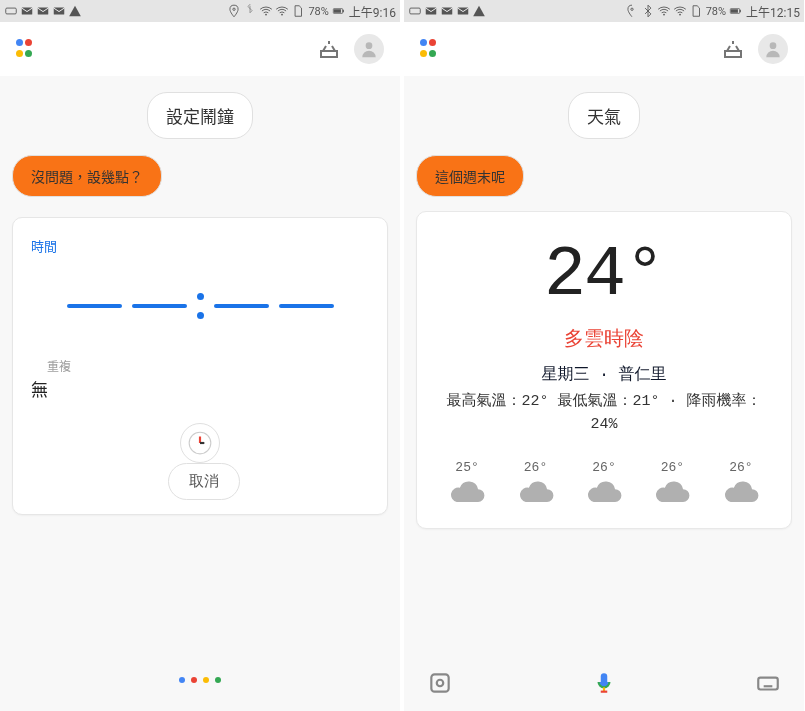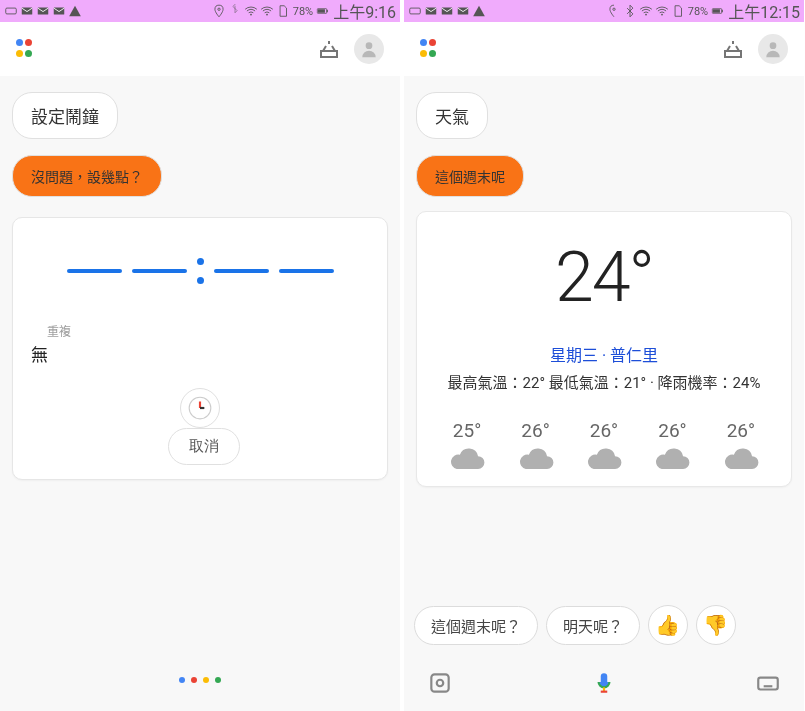--- a/index.html
+++ b/index.html
@@ -16,52 +16,52 @@
     width: 400px;
     height: 711px;
     position: relative;
     background: #f8f8f8;
     display: flex;
     flex-direction: column;
   }
   
   .status-bar {
     height: 22px;
-    background: #f0abfc;
+    background: #e5e5e5;
     display: flex;
     align-items: center;
     font-size: 11px;
     color: #555;
     padding: 0 4px;
   }
   .status-left { display: flex; gap: 2px; flex:1; }
   .status-right { display: flex; gap: 2px; align-items: center; }
   .sb-ic { width:14px; height:14px; display:inline-flex; align-items:center; justify-content:center; }
   .sb-ic svg { width:14px; height:14px; fill:#555; }
   .battery-txt { font-size:11px; margin-left:1px; }
-  .clock-txt { font-size:16px; margin-left:2px; }
+  .clock-txt { font-size:12px; margin-left:2px; }
   
   .asst-header {
     height: 54px;
     background: #fff;
     display:flex;
     align-items:center;
     padding: 0 16px;
   }
   .asst-logo { display:flex; flex-wrap:wrap; width:20px; height:20px; gap:2px; }
   .asst-logo span { width:7px; height:7px; border-radius:50%; }
   .dot-b{background:#4285f4;} .dot-r{background:#ea4335;} .dot-y{background:#fbbc05;} .dot-g{background:#34a853;}
   .header-spacer{flex:1;}
   .inbox-ic, .avatar-ic { width:30px; height:30px; display:flex; align-items:center; justify-content:center; margin-left:10px; }
   .inbox-ic svg{ width:24px; height:24px; fill:none; stroke:#757575; stroke-width:2;}
   .avatar-ic { background:#e8e8e8; border-radius:50%;}
   .avatar-ic svg{width:20px;height:20px;fill:#b8b8b8;}
   
   .conv { flex:1; padding: 8px 12px; overflow:hidden; display:flex; flex-direction:column; }
-  .msg-user-row { display:flex; justify-content:flex-start; margin:8px 0; }
+  .msg-user-row { display:flex; justify-content:center; margin:8px 0; }
   .msg-user {
     background:#fff; border:1px solid #e0e0e0; border-radius:20px;
     padding: 10px 18px; font-size:17px; color:#333;
   }
   .msg-asst-row { display:flex; margin:8px 0; }
   .msg-asst {
     background:#f97316; border:1px solid #e0e0e0; border-radius:20px;
     padding: 10px 18px; font-size:14px; color:#333;
   }
   
@@ -85,30 +85,31 @@
     border:1px solid #e0e0e0; background:#fff; border-radius:20px;
     padding:8px 20px; font-size:15px; color:#555; margin-left:8px;
   }
   .pill-btn.disabled{ color:#c6c6c6; }
   
   .bottom-dots{ display:flex; gap:6px; justify-content:center; padding:20px 0;}
   .bottom-dots span{ width:6px;height:6px;border-radius:50%;}
   
   .weather-card{
     background:#fff; border:1px solid #e8e8e8; border-radius:10px;
-    margin-top:6px; padding: 24px 16px 8px 16px; text-align:center;
+    margin-top:6px; padding: 24px 16px 16px 16px; text-align:center;
     box-shadow: 0 1px 2px rgba(0,0,0,0.04);
+    font-family: Liberation Mono, monospace;
   }
   .w-temp{ font-size:70px; font-weight:300; color:#222; letter-spacing:-2px;}
   .w-cond{ font-size:20px; color:#ea4335; margin-top:10px;}
-  .w-loc{ font-size:16px; color:#1d4ed8; margin-top:24px;}
+  .w-loc{ font-size:16px; color:#0f172a; margin-top:12px;}
   .w-range{ font-size:15px; color:#333; margin-top:6px; line-height:1.5;}
   .w-forecast{ display:flex; justify-content:space-between; margin-top:24px; padding:0 4px;}
   .w-day{ display:flex; flex-direction:column; align-items:center; gap:6px; width:18%;}
-  .w-day-temp{ font-size:19px; color:#666;}
+  .w-day-temp{ font-size:13px; color:#666;}
   .w-cloud svg{ width:38px; height:26px; fill:#b0b0b0;}
   
   .chips-row{ display:flex; gap:8px; padding:10px 10px; align-items:center; overflow:hidden;}
   .chip{ background:#fff; border:1px solid #dcdcdc; border-radius:20px; padding:8px 16px; font-size:15px; color:#444; white-space:nowrap;}
   .chip-thumb{ background:#fff; border:1px solid #dcdcdc; border-radius:50%; width:40px;height:40px; display:flex; align-items:center; justify-content:center; font-size:20px;}
   
   .input-bar{ height:56px; display:flex; align-items:center; justify-content:space-between; padding:0 22px;}
   .input-bar .ib-ic{ width:28px; height:28px; display:flex; align-items:center; justify-content:center;}
   .input-bar svg{ width:26px; height:26px;}
   .mic-ic svg path{fill:#4285f4;}
@@ -213,20 +214,21 @@
 
   <div class="conv">
     <div class="msg-user-row">
       <div class="msg-user">設定鬧鐘</div>
     </div>
     <div class="msg-asst-row">
       <div class="msg-asst">沒問題，設幾點？</div>
     </div>
 
     <div class="card">
+      <div class="card-label-sm">時間</div>
       <div class="time-picker">
         <div class="time-slot"></div>
         <div class="time-slot"></div>
         <div class="time-colon">
             <span></span>
             <span></span>
           </div>
         <div class="time-slot"></div>
         <div class="time-slot"></div>
       </div>
@@ -353,20 +355,21 @@
 
   <div class="conv" style="padding-bottom:0;">
     <div class="msg-user-row">
       <div class="msg-user">天氣</div>
     </div>
     <div class="msg-asst-row">
       <div class="msg-asst">這個週末呢</div>
     </div>
     <div class="weather-card">
       <div class="w-temp">24°</div>
+      <div class="w-cond">多雲時陰</div>
       <div class="w-loc">星期三 · 普仁里</div>
       <div class="w-range">最高氣溫：22° 最低氣溫：21° · 降雨機率：24%</div>
       <div class="w-forecast">
         <div class="w-day">
           <span class="w-day-temp">25°</span>
           <span class="w-cloud"><svg viewBox="0 0 48 32">
                 <path d="M38 26a8 8 0 000-16 12 12 0 00-23-2A9 9 0 0011 26z"></path>
               </svg></span>
         </div>
         <div class="w-day">
@@ -390,26 +393,20 @@
         <div class="w-day">
           <span class="w-day-temp">26°</span>
           <span class="w-cloud"><svg viewBox="0 0 48 32">
                 <path d="M38 26a8 8 0 000-16 12 12 0 00-23-2A9 9 0 0011 26z"></path>
               </svg></span>
         </div>
       </div>
     </div>
   </div>
 
-  <div class="chips-row">
-    <div class="chip">這個週末呢？</div>
-    <div class="chip">明天呢？</div>
-    <div class="chip-thumb">👍</div>
-    <div class="chip-thumb" style="margin-right:-20px;">👎</div>
-  </div>
 
   <div class="input-bar">
     <div class="ib-ic">
       <svg viewBox="0 0 24 24" fill="none" stroke="#888" stroke-width="2">
           <rect x="4" y="4" width="16" height="16" rx="3"></rect>
           <circle cx="12" cy="12" r="3"></circle>
         </svg>
     </div>
     <div class="ib-ic mic-ic">
       <svg viewBox="0 0 24 24">

